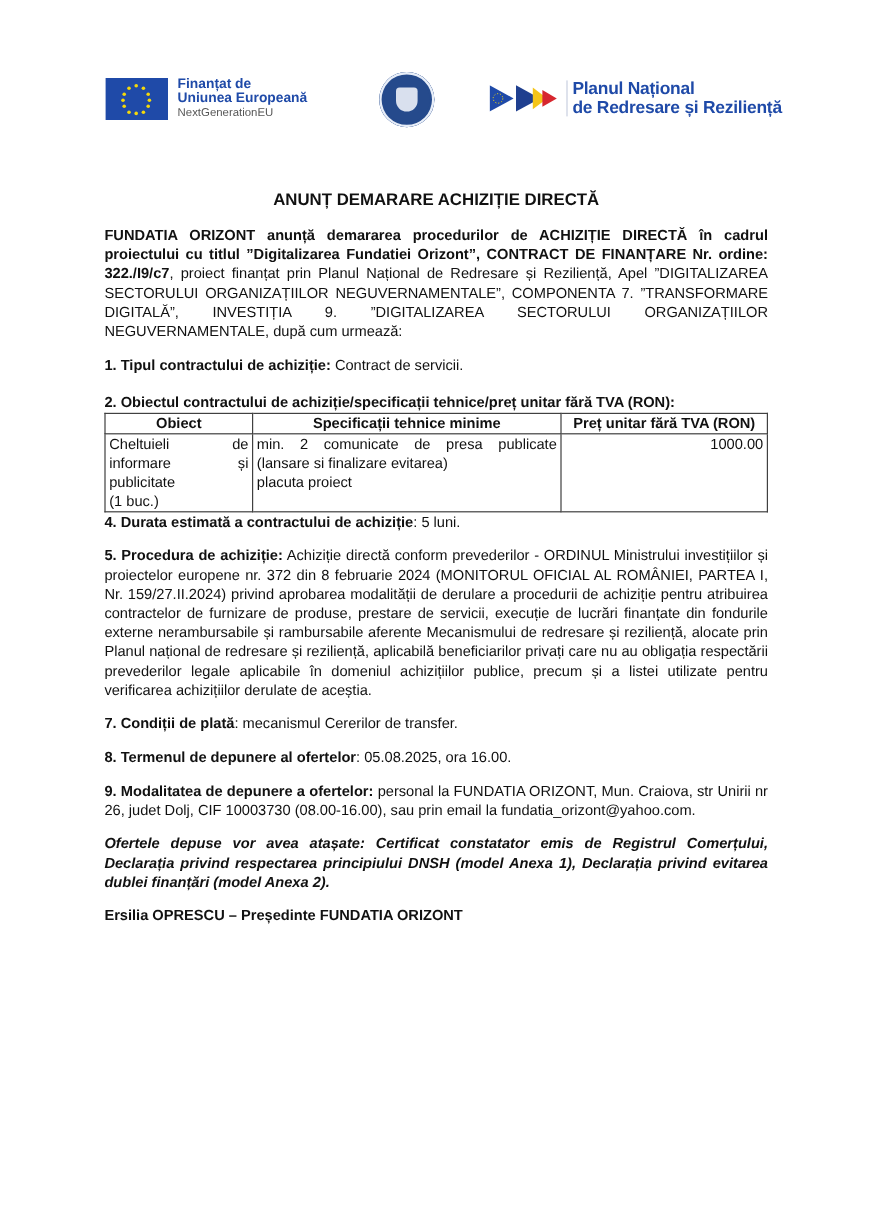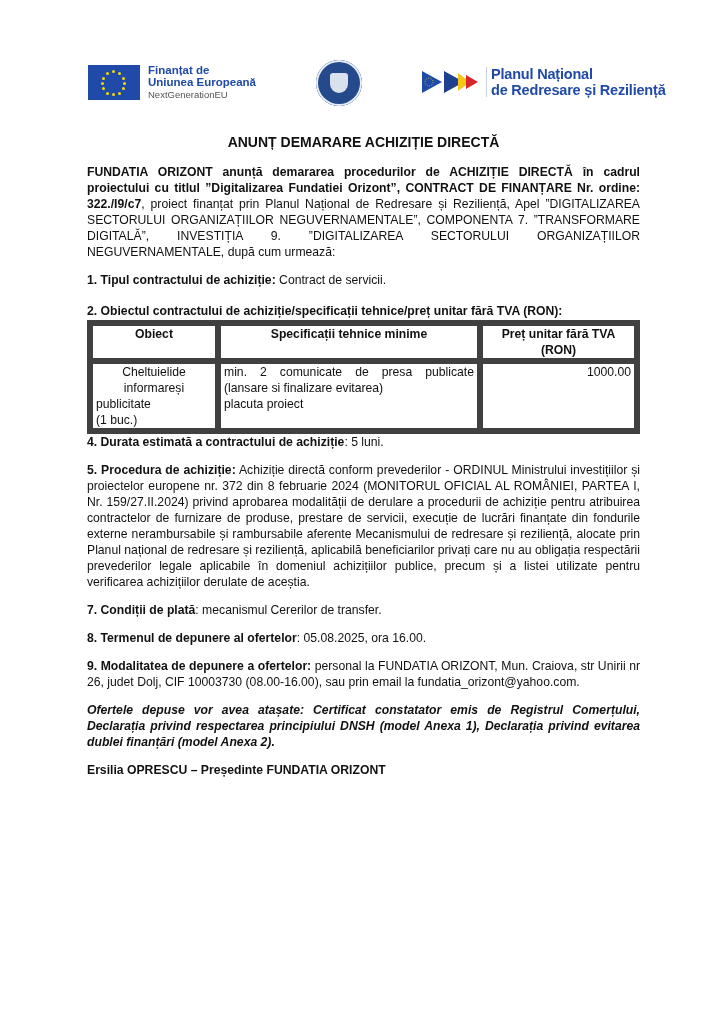--- a/index.html
+++ b/index.html
@@ -12,39 +12,39 @@
   .eu-flag { width: 52px; height: 35px; background: #1f4aa8; position: relative; }
   .eu-flag .star { position: absolute; width: 3px; height: 3px; background: #f5d90a; border-radius: 50%; }
   .eu-text { margin-left: 8px; line-height: 12px; }
   .eu-text .l1, .eu-text .l2 { font-weight: bold; color: #1f4aa8; font-size: 11.5px; }
   .eu-text .l3 { color: #555; font-size: 9.5px; margin-top: 1px; }
 
   .logo-gov { position: absolute; left: 316px; top: 60px; width: 46px; height: 46px; border-radius: 50%;
               background: #254a8c; box-shadow: inset 0 0 0 2px #e8eef8, inset 0 0 0 4px #254a8c; }
   .logo-gov .inner { position: absolute; left: 14px; top: 13px; width: 18px; height: 20px; background: #d9e0ee; border-radius: 3px 3px 9px 9px; }
 
-  .logo-pnrr { position: absolute; left: 422px; top: 66px; display: flex; align-items: center; }
+  .logo-pnrr { position: absolute; left: 408px; top: 66px; display: flex; align-items: center; }
   .pnrr-mark { width: 62px; height: 26px; position: relative; }
   .pnrr-sep { width: 1px; height: 30px; background: #c8d0e0; margin: 0 4px 0 2px; }
   .pnrr-text { color: #1f4aa8; font-weight: bold; font-size: 14.5px; line-height: 16px; letter-spacing: -0.2px; }
 
   
-  .content { position: absolute; left: 87px; top: 134px; width: 553px; font-size: 12.2px; line-height: 16px; }
+  .content { position: absolute; left: 87px; top: 158px; width: 553px; font-size: 12.2px; line-height: 16px; }
   .title { text-align: center; font-weight: bold; font-size: 14px; margin: 0 0 14px 0; }
   p { margin: 0; text-align: justify; }
   .mb { margin-bottom: 12px; }
   .b { font-weight: bold; }
   .i { font-style: italic; }
 
   table.spec { border-collapse: collapse; width: 553px; margin-top: 1px; font-size: 12.2px; line-height: 16px; }
-  table.spec th, table.spec td { border: 6px solid #404040; padding: 0 3px; vertical-align: top; margin-left: 20px; }
+  table.spec th, table.spec td { border: 1px solid #404040; padding: 0 3px; vertical-align: top; margin-left: 20px; }
   table.spec th { font-weight: bold; text-align: center; }
   .c1 { width: 116px; }
   .c2 { width: 250px; }
-  .justify-line { display: flex; justify-content: center; }
+  .justify-line { display: flex; justify-content: space-between; }
 </style>
 </head>
 <body>
 
 <div class="page">
 
   <div class="logo-eu">
     <div class="eu-flag">
       <span class="star" style="left:24px;top:5px"></span>
       <span class="star" style="left:30px;top:7px"></span>

